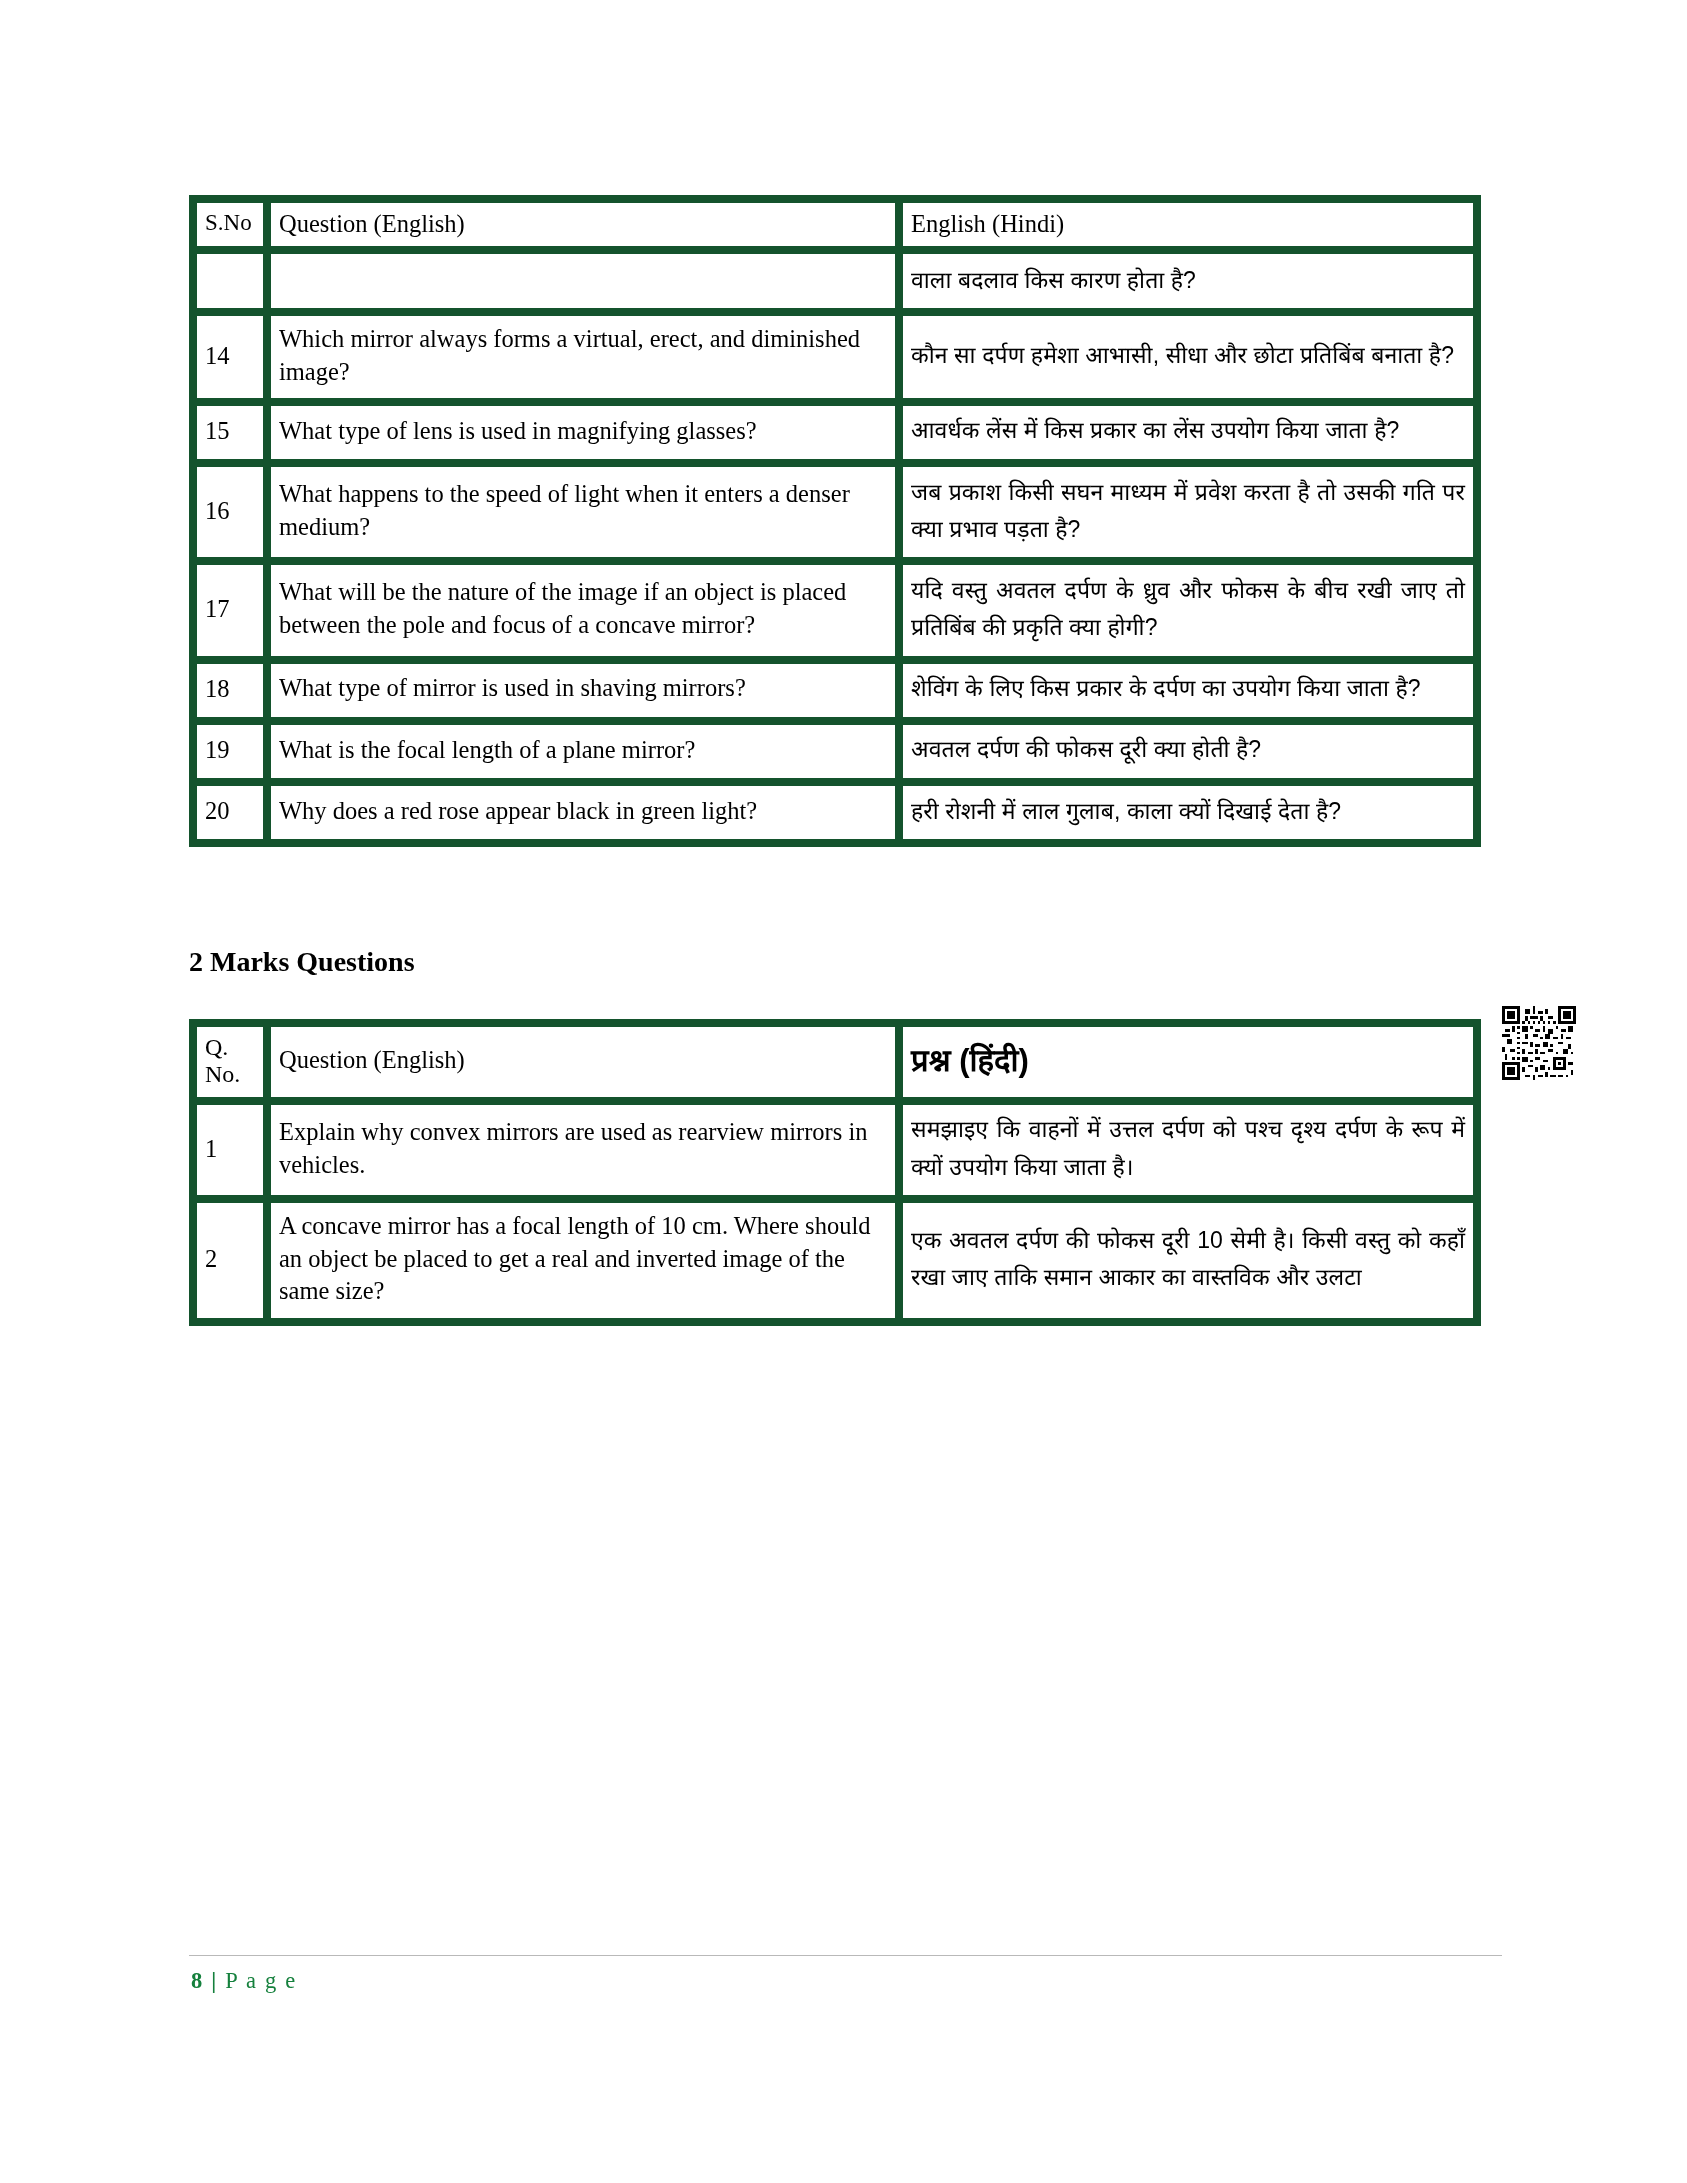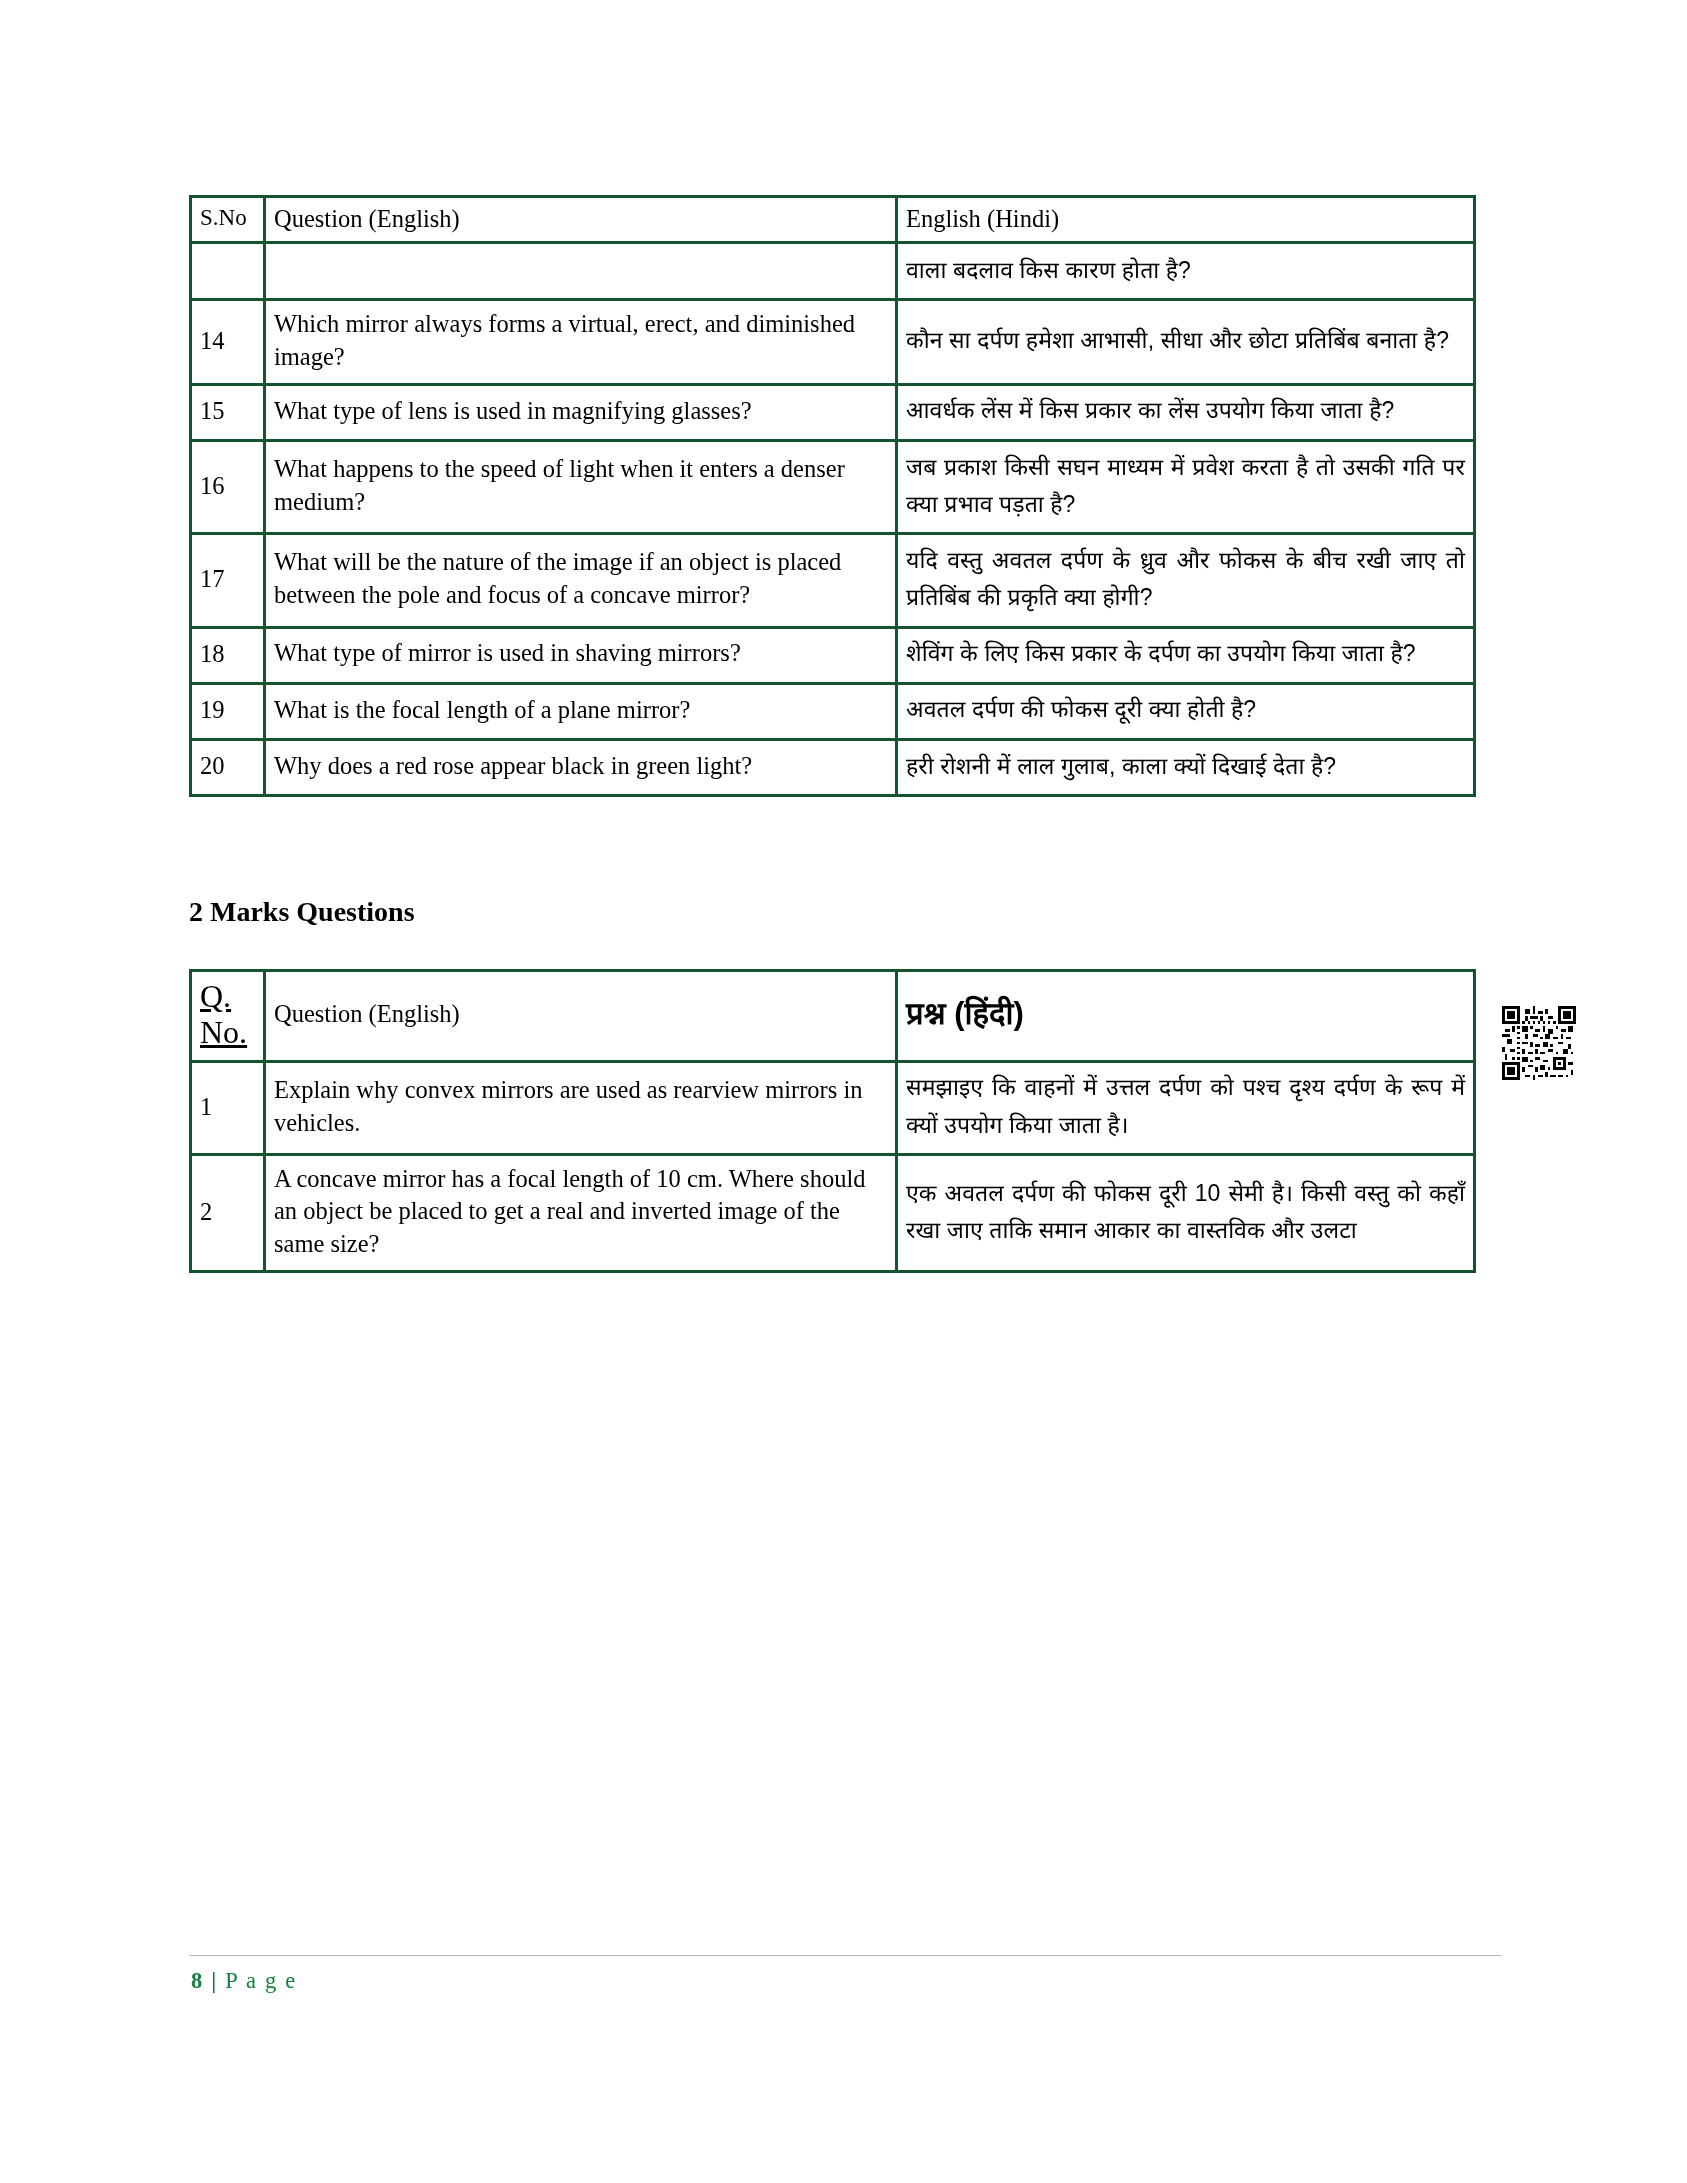--- a/index.html
+++ b/index.html
@@ -30,21 +30,21 @@
   }
 
   
   table.qtable {
     border-collapse: collapse;
     width: 1283px;
     table-layout: fixed;
     border: 2px solid #000;
   }
   table.qtable td, table.qtable th {
-    border: 3px solid #14532d;
+    border: 8px solid #14532d;
     vertical-align: middle;
     padding: 6.6px 8px 9.3px 8px;
     font-weight: normal;
     text-align: left;
   }
   .col-sno { width: 74px; }
   .col-eng { width: 632px; }
   .col-hin { width: 578px; }
 
   .hdr td {
@@ -103,21 +103,21 @@
   .spacer-2 { height: 41px; }
 
   
   .hdr2 td {
     text-align: center;
     font-weight: bold;
     font-size: 24.5px;
     line-height: 1.1;
     padding: 6.6px 4px 9.3px 4px;
   }
-  .hdr2 .col-sno { font-size: 32px; line-height: 1.12; text-decoration: underline; }
+  .hdr2 .col-sno { font-size: 24px; line-height: 1.12; }
   .hdr2 .hindi-head {
     font-family: "Liberation Sans", sans-serif;
     font-size: 31px;
     font-weight: bold;
   }
 
   
   .qr {
     position: absolute;
     left: 1502px;

